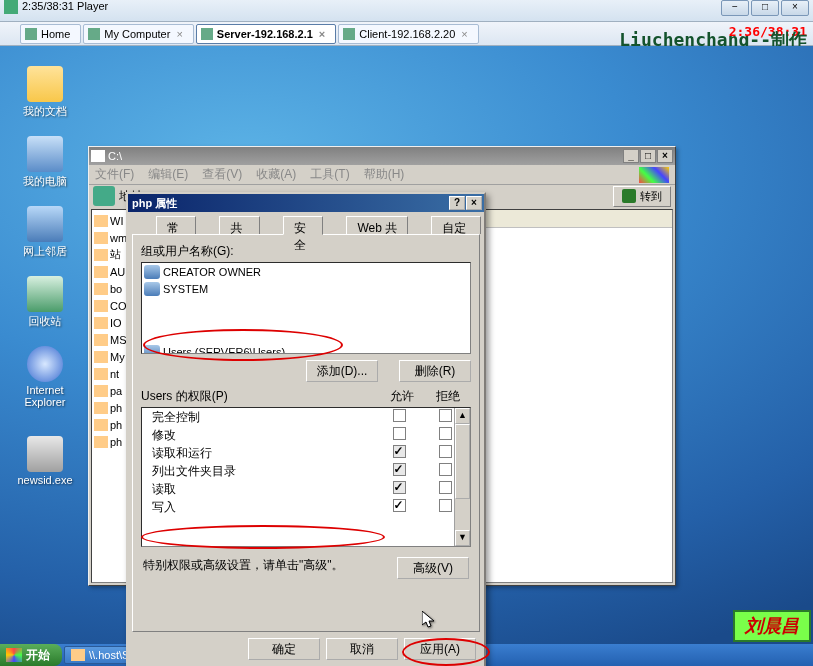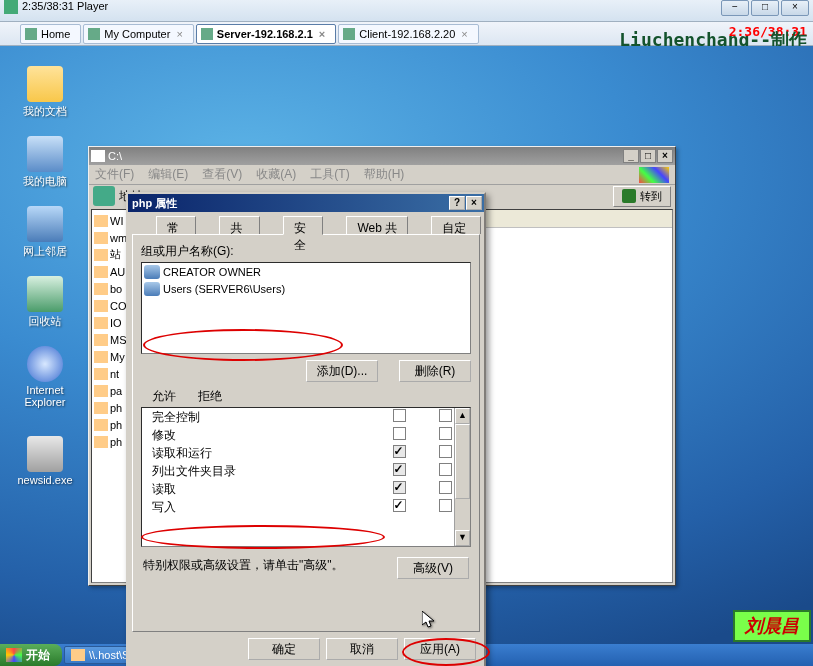--- a/index.html
+++ b/index.html
@@ -67,21 +67,21 @@
 .propdlg-title .wbtns span { width:16px; height:14px; background:#d4d0c8; border:1px outset #fff; text-align:center; line-height:11px; color:#000; font-weight:bold; font-size:10px; }
 .tabstrip { height:22px; display:flex; padding:4px 4px 0; gap:0; font-size:12px; }
 .tabstrip .tab { padding:3px 10px; background:#d4d0c8; border:1px solid #808080; border-bottom:none; border-top-color:#fff; border-left-color:#fff; margin-right:-1px;margin-left:24px; }
 .tabstrip .tab.active { background:#d4d0c8; position:relative; z-index:2; border-bottom:1px solid #d4d0c8; margin-bottom:-1px; }
 .tabpanel { margin:0 4px 4px; border:1px solid #808080; border-top-color:#fff; border-left-color:#fff; background:#d4d0c8; padding:8px; height:398px; position:relative; }
 
 .groupbox-lbl { font-size:12px; margin-bottom:2px; }
 .userlist { height:92px; background:#fff; border:1px inset #808080; overflow:auto; font-size:11px; }
 .userlist .u { height:17px; display:flex; align-items:center; padding:0 2px; gap:3px; }
 .userlist .u .uico { width:16px; height:14px; background:linear-gradient(#a8c8e8,#4a7cb8); border-radius:3px; }
-.userlist .u.sel { position:relative; }
+.userlist .u.sel { position:relative;margin-top:46px; }
 .ellipse-red { position:absolute; border:2px solid #d00; border-radius:50%; pointer-events:none; }
 
 .btnrow { display:flex; justify-content:flex-end; gap:21px; margin:6px 0; }
 .winbtn { min-width:72px; height:22px; background:#d4d0c8; border:1px outset #fff; font-size:12px; padding:0 6px; }
 
 .permbox { height:140px; background:#fff; border:1px inset #808080; overflow:hidden; font-size:12px; position:relative; }
 .permrow { display:flex; padding:1px 2px; align-items:center; height:18px; }
 .permrow .p1 { flex:1; padding-left:8px; }
 .permrow .p2, .permrow .p3 { width:46px; text-align:center; }
 .chk { width:13px; height:13px; border:1px solid #808080; background:#fff; display:inline-block; position:relative; }
@@ -339,31 +339,36 @@
       <div class="tab">Web 共享</div>
       <div class="tab">自定义</div>
     </div>
     <div class="tabpanel">
       <div class="groupbox-lbl">组或用户名称(G):</div>
       <div class="userlist" id="userlist">
           <div class="u">
             <span class="uico"></span>
             <span>CREATOR OWNER</span>
           </div>
+          <div class="u">
+            <span class="uico"></span>
+            <span>SYSTEM</span>
+          </div>
           <div class="u sel">
             <span class="uico"></span>
             <span>Users (SERVER6\Users)</span>
           </div>
         </div>
       <div class="ellipse-red" style="left:10px; top:94px; width:200px; height:32px"></div>
       <div class="btnrow">
         <button class="winbtn">添加(D)...</button>
         <button class="winbtn">删除(R)</button>
       </div>
       <div style="display:flex; font-size:12px; margin-bottom:2px;">
+        <span style="flex:1">Users 的权限(P)</span>
         <span style="width:46px; text-align:center">允许</span>
         <span style="width:46px; text-align:center">拒绝</span>
       </div>
       <div class="permbox" id="permbox">
         <div class="permscroll">
           <div class="arr">▲</div>
           <div class="thumb"></div>
           <div class="arr" style="position:absolute;bottom:0;left:0;right:0">▼</div>
         </div>
       <div class="permrow">

